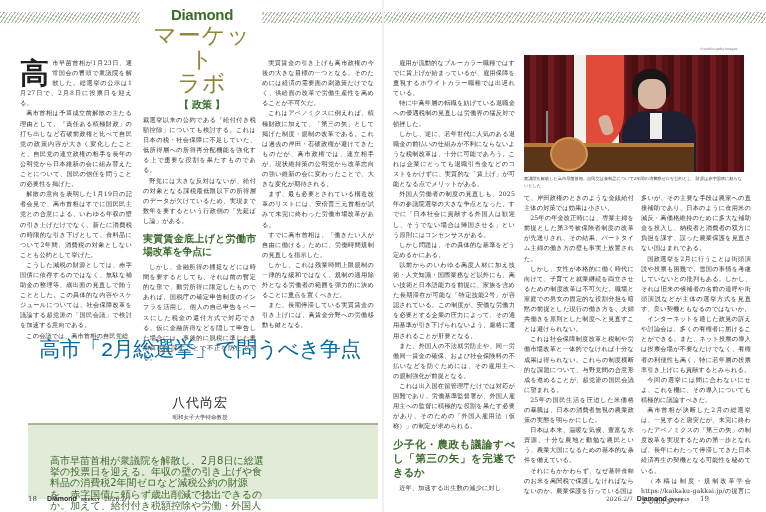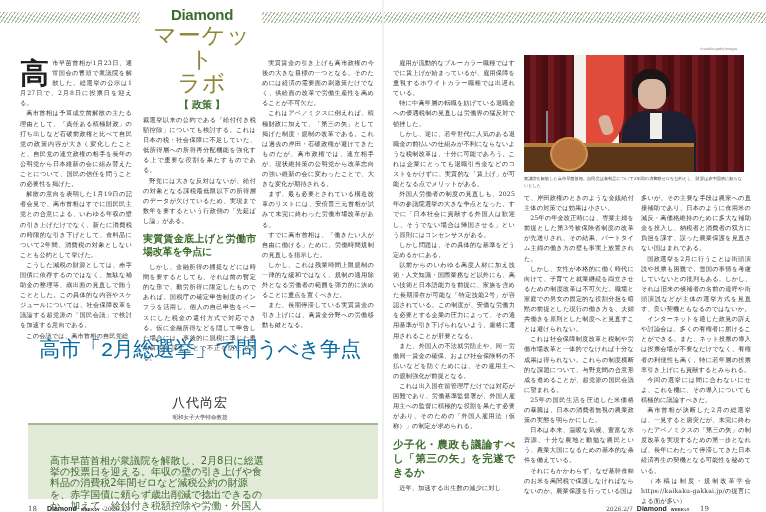--- a/index.html
+++ b/index.html
@@ -45,21 +45,21 @@
   .person-collar { position: absolute; left: 126px; top: 58px; width: 12px; height: 26px; background: #f1ede9; }
   .person-hand { position: absolute; left: 76px; top: 60px; width: 12px; height: 20px; background: #d6b39c; border-radius: 5px; transform: rotate(-18deg); }
   .podium { position: absolute; left: 0; top: 88px; width: 170px; height: 30px; background: #5a3517; border-top: 4px solid #b57b3d; }
   .emblem { position: absolute; left: 26px; top: 82px; width: 38px; height: 34px; border-radius: 50%; background: #b5723b; border: 2px solid #d1934f; }
   .mic { position: absolute; left: 22px; top: 56px; width: 2px; height: 34px; background: #888; }
   .photo-caption { position: absolute; left: 524px; top: 175px; width: 220px; font-family: "DejaVu Sans", sans-serif; font-size: 4.2px; line-height: 7px; color: #444; }
 
   .folio { position: absolute; top: 493px; font-size: 6px; color: #444; display: flex; align-items: baseline; gap: 4px; }
   .folio .logo { font-family: "Liberation Sans", sans-serif; font-weight: bold; font-size: 7px; color: #2a2a2a; }
   .folio .weekly { font-family: "Liberation Sans", sans-serif; font-weight: bold; font-size: 4px; color: #2a2a2a; letter-spacing: 0.4px; }
-  .folio .num { font-size: 7px; margin: 12px 6px; }
+  .folio .num { font-size: 7px; margin: 2px 6px; }
 </style>
 </head>
 <body>
 
 <div class="hatch" style="left:0; width:140px;"></div>
 <div class="hatch" style="left:262px; width:504px;"></div>
 <div class="gutter"></div>
 
 <div class="brand-box">
   <div class="brand-logo">Diamond</div>

